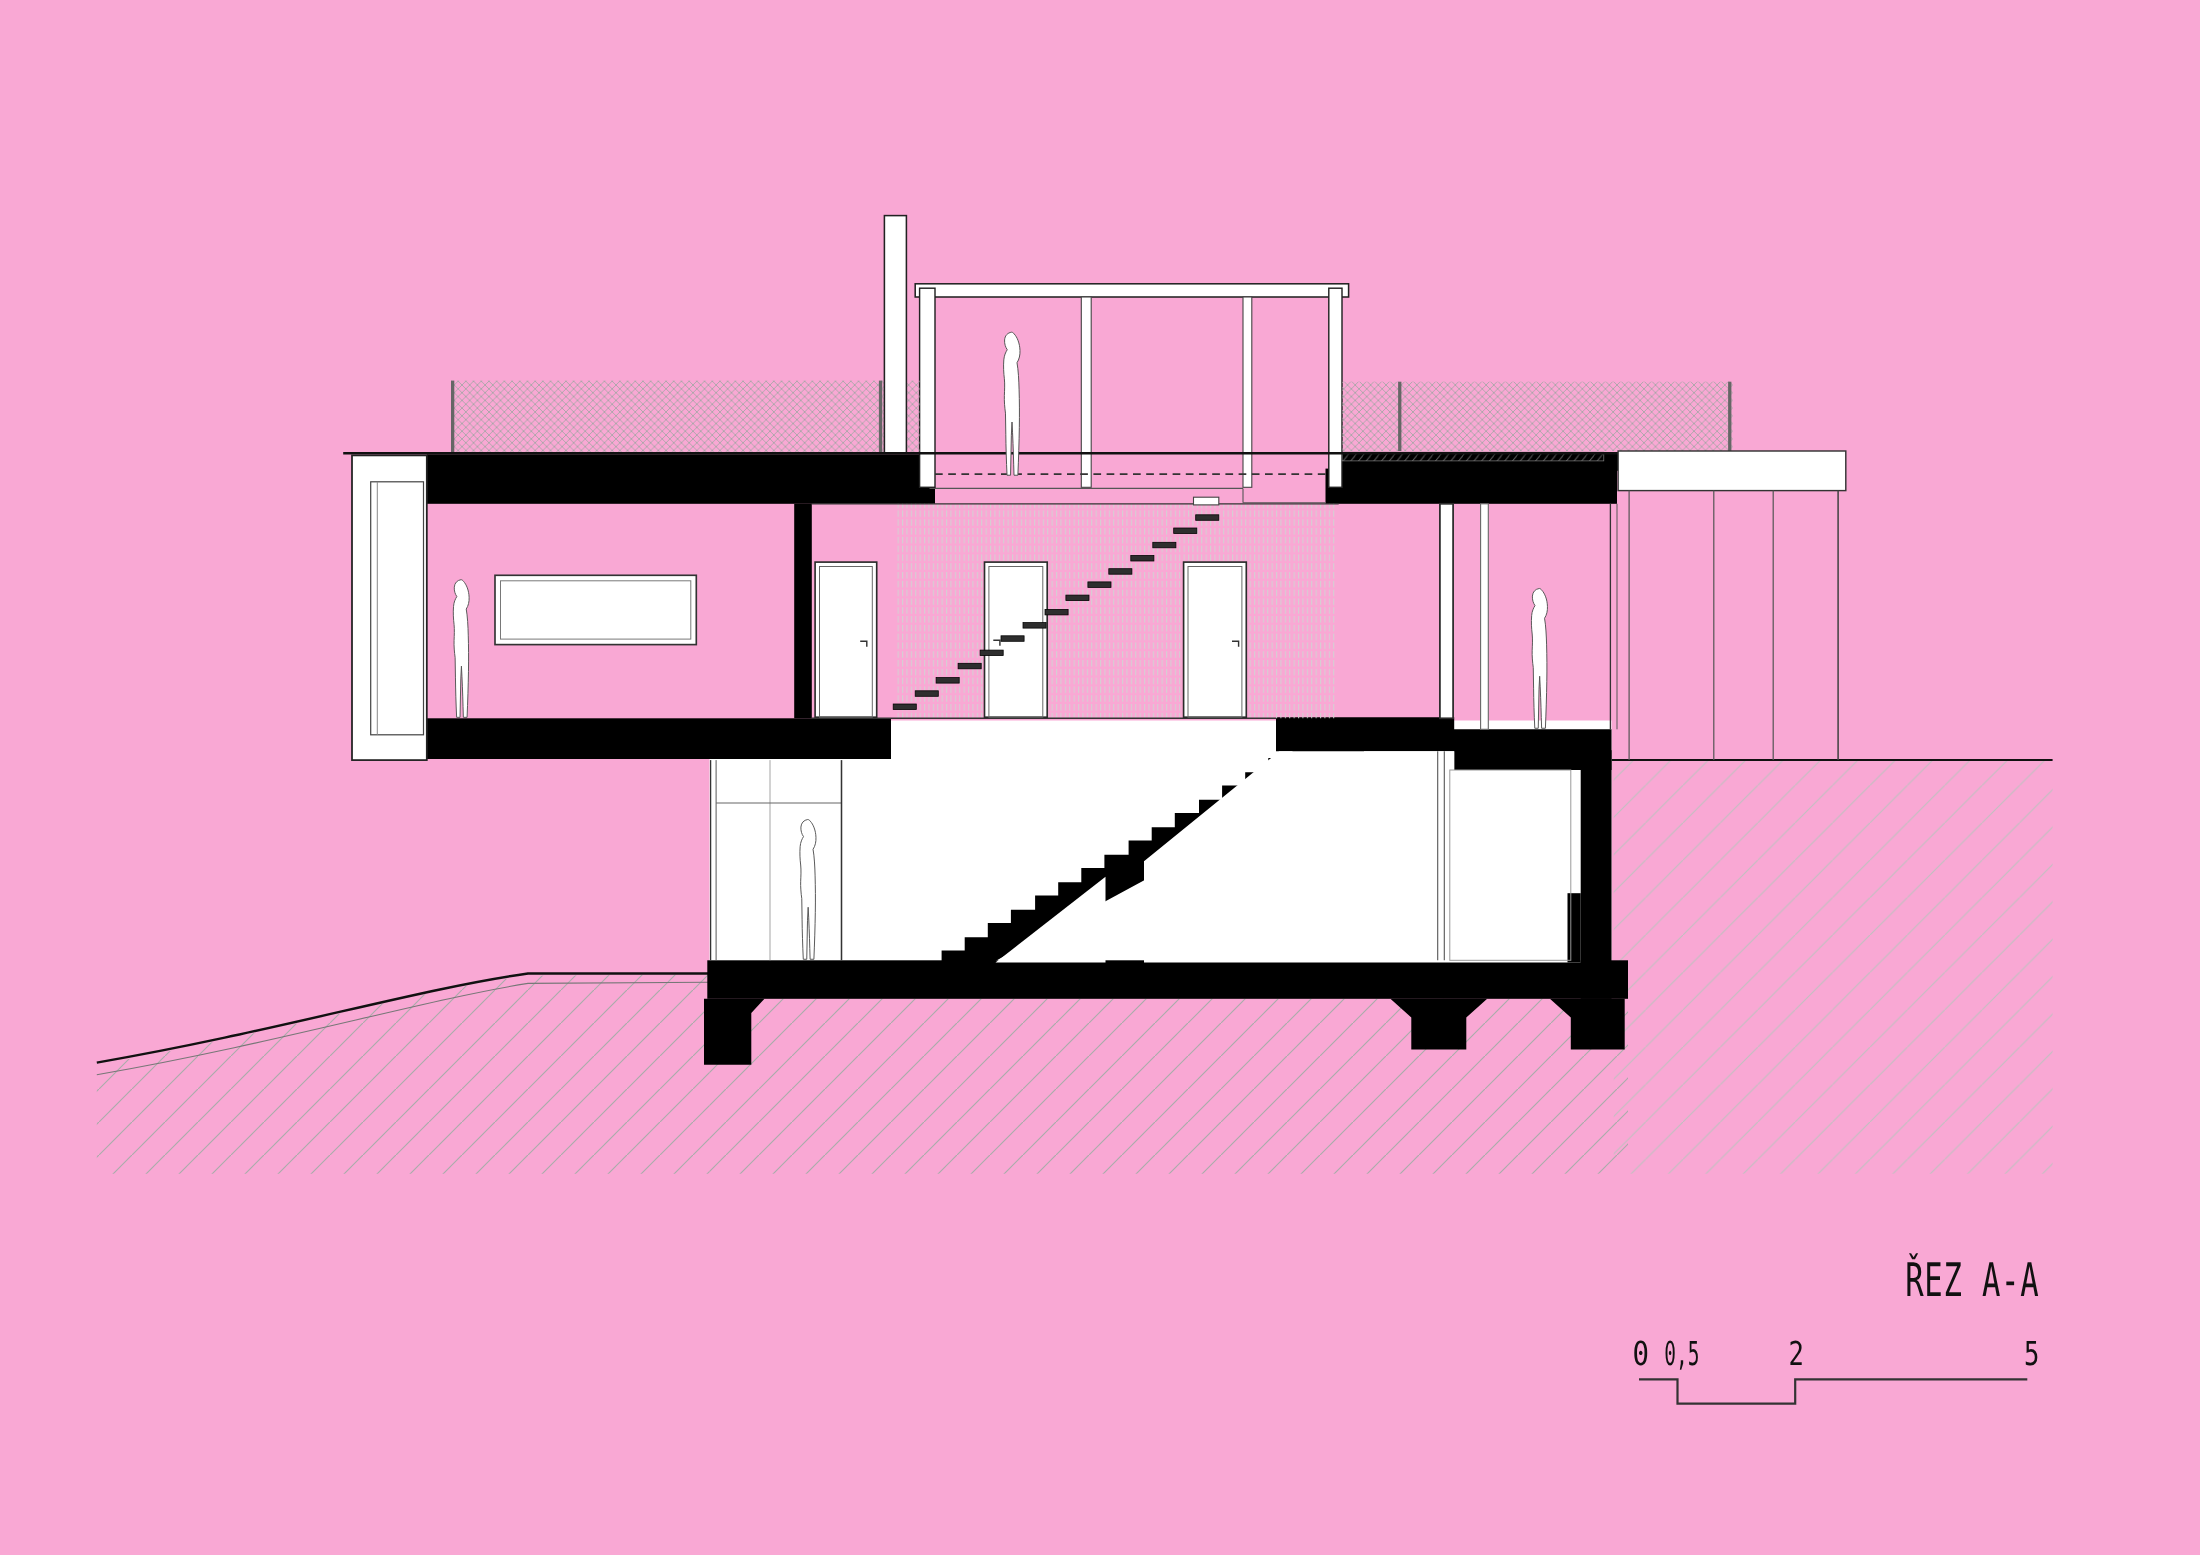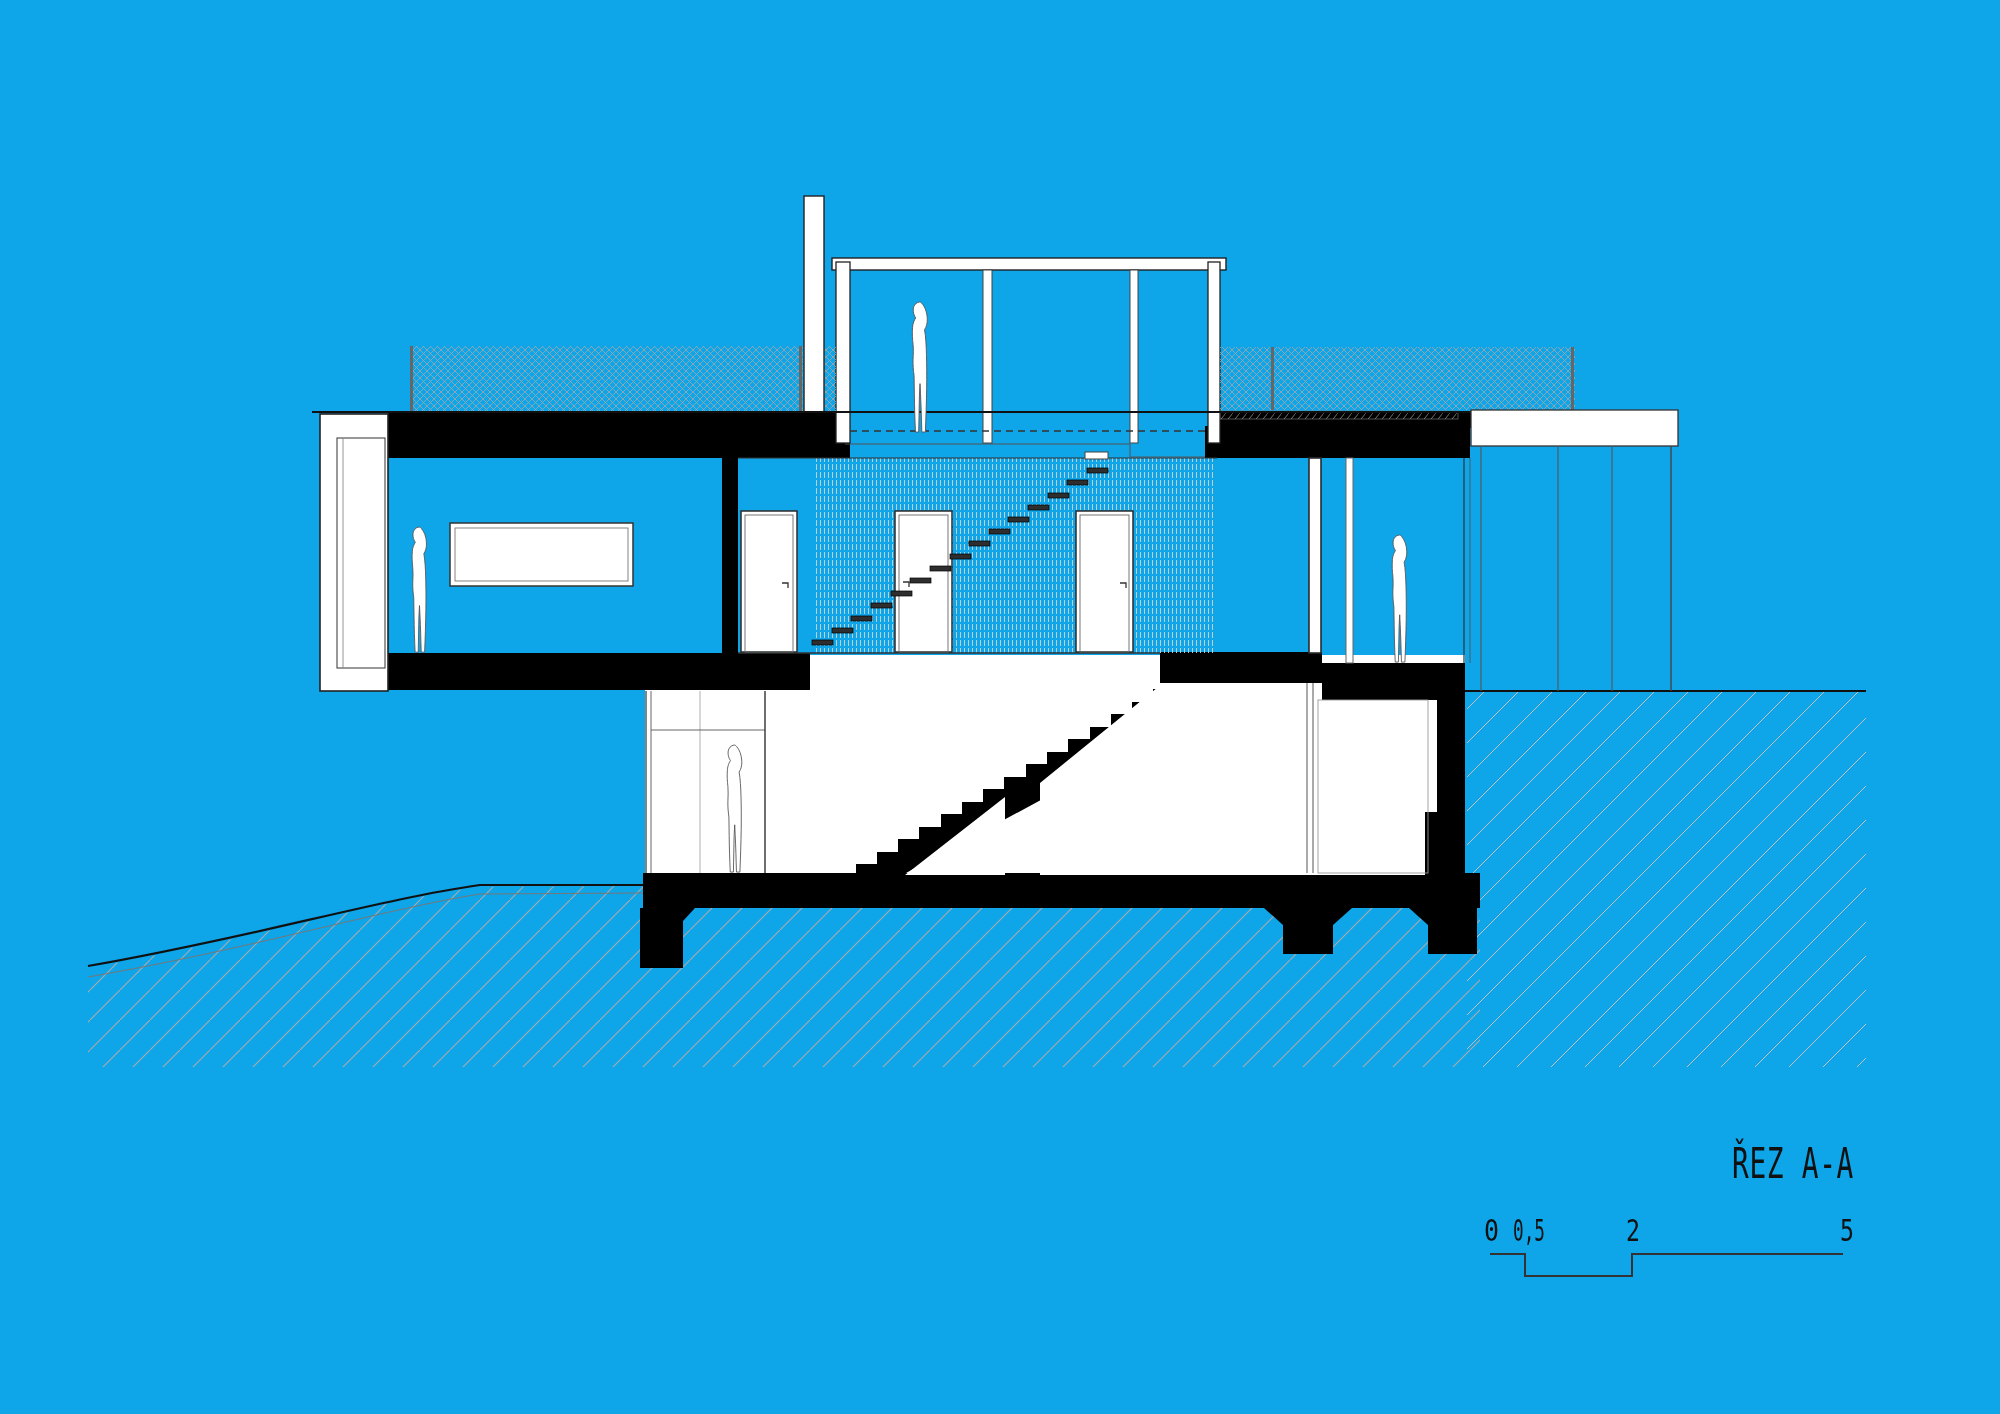--- a/index.html
+++ b/index.html
@@ -1,20 +1,20 @@
 <!DOCTYPE html>
 <html><head>
 <meta charset="utf-8">
 <style>
   html,body{margin:0;padding:0;background:#e8e8e8;}
   .sheet{
     position:relative;
     width:2000px;height:1414px;
     margin:0 auto;
-    background:#0ea5e9;
+    background:#f9a8d4;
     font-family:"DejaVu Sans Mono","Liberation Mono",monospace;
   }
   svg{display:block;}
   text{fill:#111111;}
   .title-text{font-size:42px;letter-spacing:1px;}
   .scale-text{font-size:30px;}
 </style>
 </head>
 <body>
 

